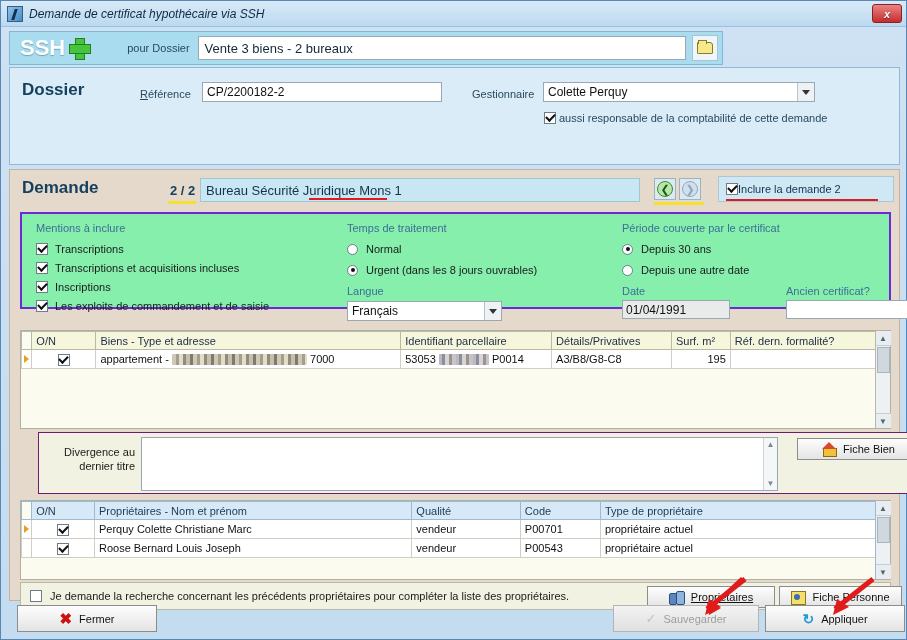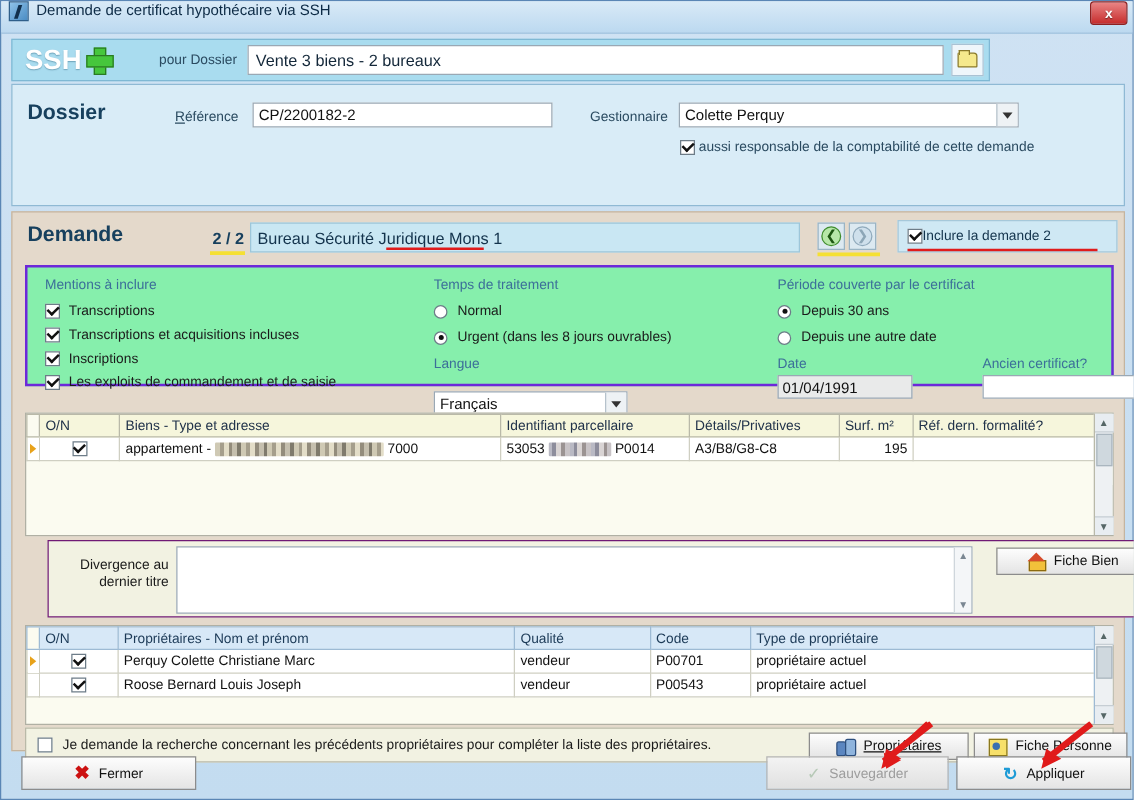--- a/index.html
+++ b/index.html
@@ -15,23 +15,24 @@
 
   
   .window {
     position:absolute; left:0; top:0; width:907px; height:640px;
     background: linear-gradient(#cfe2f3, #c3dcf0);
     border: 1px solid #5a86b5;
   }
   .titlebar {
     height: 26px;
     background: linear-gradient(#d9eaf7, #bcd9f0);
-    display:flex; 
+    display:flex; align-items:center;
     padding: 0 4px 0 6px;
     border-bottom: 1px solid #9cc0dd;
+    font-style: italic;
   }
   .titlebar .ticon {
     width:16px; height:16px; margin-right:6px;
     background: linear-gradient(135deg,#8fc2e8,#4a8cc4);
     border:1px solid #2f5f8a;
     position:relative; flex:none;
   }
   .titlebar .ticon:after {
     content:""; position:absolute; left:5px; top:2px;
     width:3px; height:11px; background:#12304d;
@@ -51,21 +52,21 @@
   }
 
   
   .content {
     position:absolute; left:4px; top:28px;
     width:899px; height:608px;
   }
 
   
   .ssh-band {
-    position:absolute; left:4px; top:2px; width:783px; height:34px;
+    position:absolute; left:4px; top:2px; width:714px; height:34px;
     background:#a9dcef;
     border:1px solid #7fb8d4;
     display:flex; align-items:center; padding:0 4px 0 10px;text-align:center;
   }
   .ssh-logo {
     font-size:22px; font-weight:bold; color:#ffffff;
     letter-spacing:0px; text-shadow:0 1px 1px rgba(0,60,90,.35);
   }
   .plus-icon {
     width:20px; height:20px; margin-left:4px; position:relative; flex:none;
@@ -196,21 +197,21 @@
     position:absolute; left:10px; top:42px; width:871px; height:97px;
     background:#86efac; border:2px solid #6d28d9;
   }
   .grp-title { color:#3c6f99; font-size:11px; }
   .chk-row { display:flex; align-items:center; gap:7px; margin-bottom:7px; color:#1a1a1a; font-size:11px; }
   .col-a { position:absolute; left:14px; top:8px; width:300px; }
   .col-b { position:absolute; left:325px; top:8px; width:260px; }
   .col-c { position:absolute; left:600px; top:8px; width:265px; }
   .grp-title.m { margin-bottom:9px; display:block; }
   .rad-row { display:flex; align-items:center; gap:8px; margin-bottom:9px; font-size:11px; color:#1a1a1a; }
-  .langue-lbl { color:#3c6f99; margin-top:4px; display:block; margin-bottom:16px; }
+  .langue-lbl { color:#3c6f99; margin-top:4px; display:block; margin-bottom:4px; }
   .langue-combo {
     width:155px;height:20px;background:#fff;border:1px solid #9aa8b4;
     display:flex;align-items:center;padding-left:4px;font-size:12px;color:#111;
   }
   .langue-combo .arrow-btn { margin-left:auto;width:17px;height:18px;background:#eef2f5;border-left:1px solid #b6c2cc;display:flex;align-items:center;justify-content:center;}
   .dt-row { display:flex; gap:56px; margin-top:4px; }
   .dt-lbl { color:#3c6f99; display:block; margin-bottom:3px; }
   .date-input {
     width:108px;height:19px;background:#e9eaea;border:1px solid #9aa8b4;
     font-size:12px;color:#111;padding:2px 0 0 3px;

